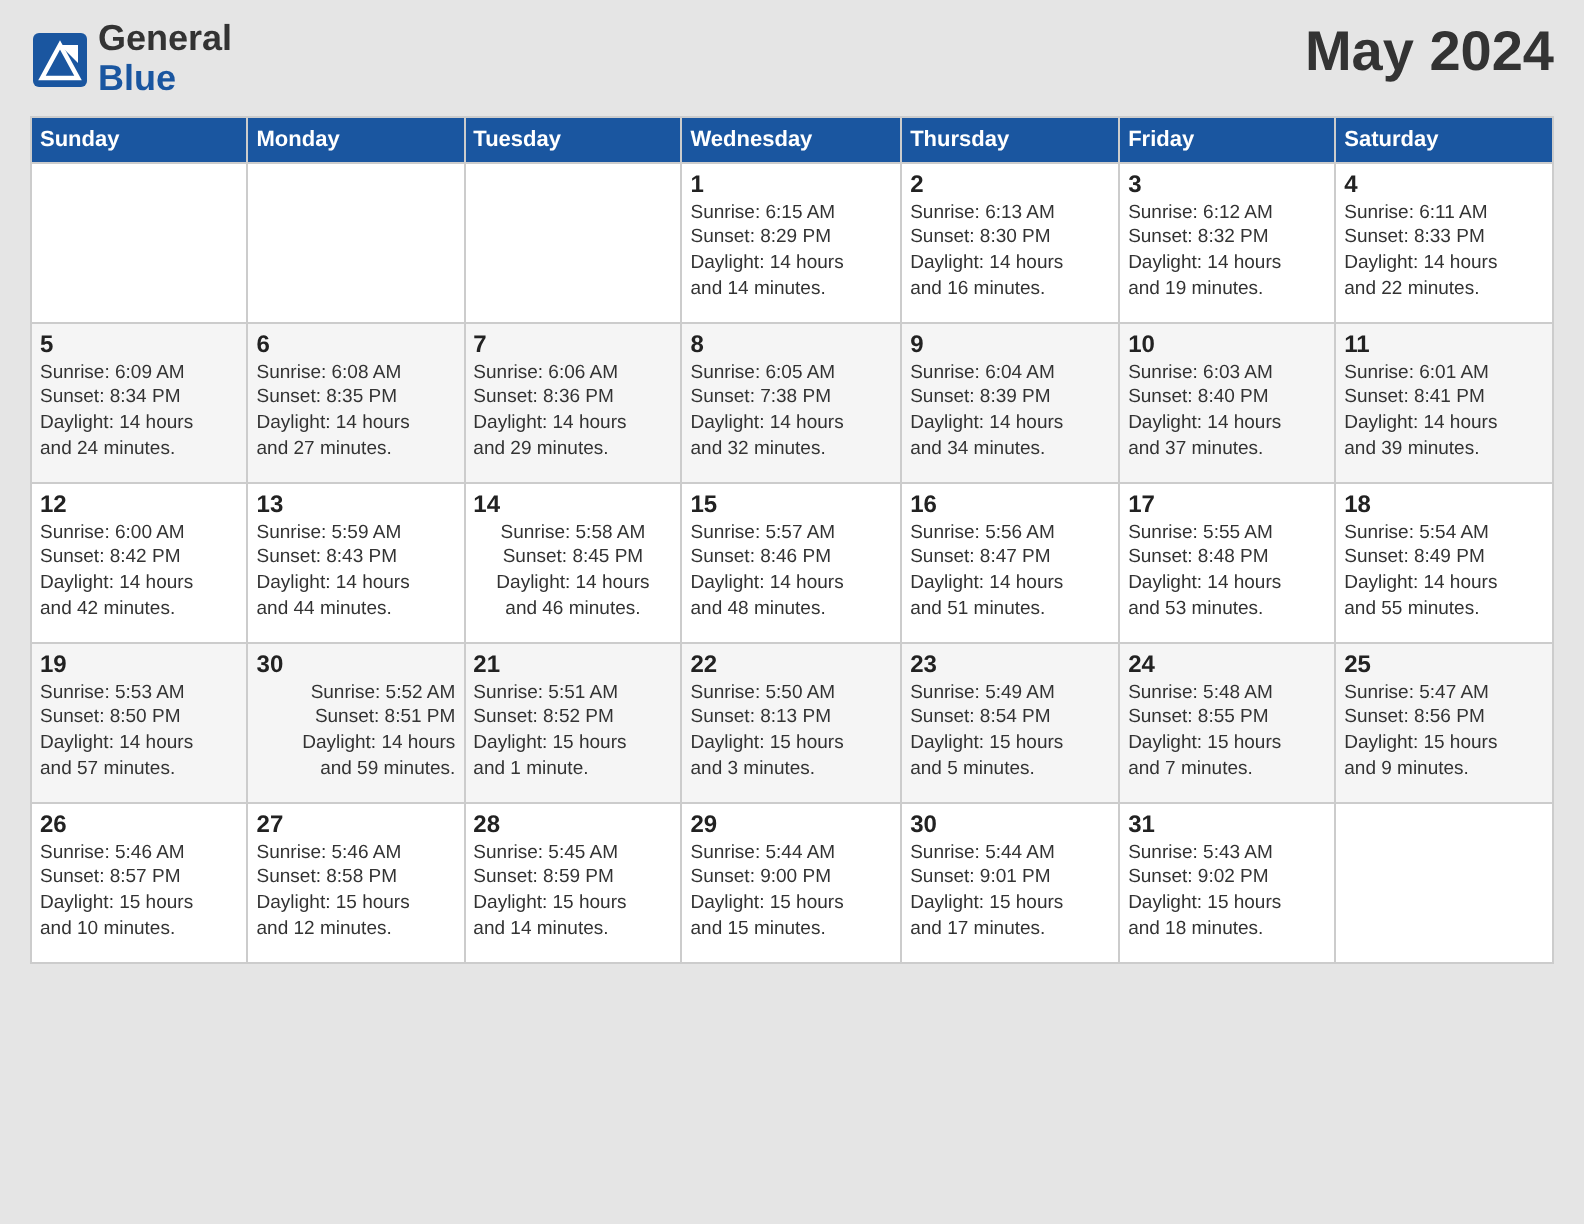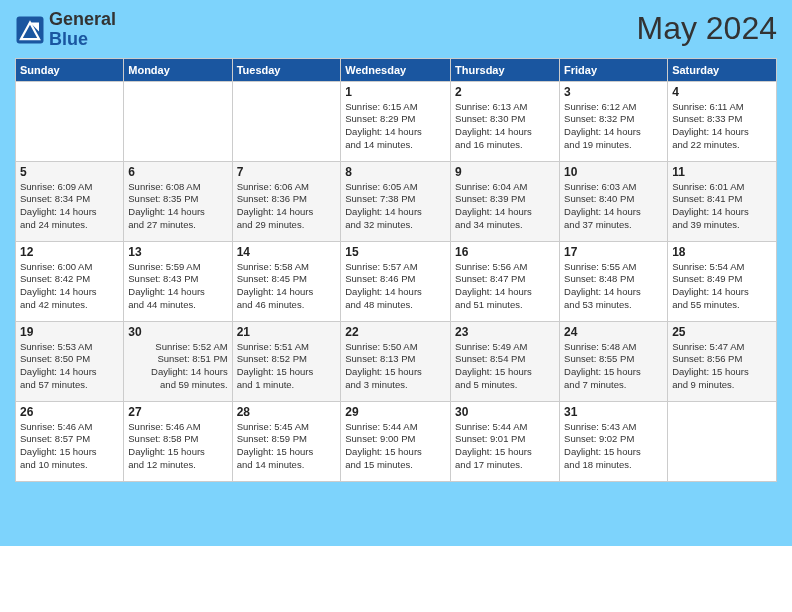--- a/index.html
+++ b/index.html
@@ -5,22 +5,22 @@
     * { margin: 0; padding: 0; box-sizing: border-box; }
     body {
       font-family: Arial, sans-serif;
       background: #fff;
       width: 792px;
       height: 612px;
       overflow: hidden;
     }
     .page {
       width: 792px;
-      height: 546px;
-      background: #7dd3fc;
+      height: 612px;
+      background: #e5e5e5;
       padding: 10px 15px;
     }
     .header {
       display: flex;
       justify-content: space-between;
       align-items: flex-start;
       margin-bottom: 8px;
     }
     .logo {
       display: flex;
@@ -35,22 +35,22 @@
     .logo-general { color: #333; }
     .logo-blue { color: #1a56a0; }
     .logo-icon {
       width: 30px;
       height: 30px;
     }
     .title-block {
       text-align: right;
     }
     .month-title {
-      font-size: 32px;
-      font-weight: normal;
+      font-size: 28px;
+      font-weight: bold;
       color: #333;
     }
     .location-title {
       font-size: 14px;
       color: #555;
     }
     .calendar {
       width: 100%;
       border-collapse: collapse;
       font-size: 10.5px;
@@ -218,21 +218,21 @@
           </td>
           <td>
             <div class="day-number">13</div>
             <div class="day-info" style="white-space: pre-line;">Sunrise: 5:59 AM
 Sunset: 8:43 PM
 Daylight: 14 hours
 and 44 minutes.</div>
           </td>
           <td>
             <div class="day-number">14</div>
-            <div class="day-info" style="white-space: pre-line;">Sunrise: 5:58 AM
+            <div class="day-info" style="white-space: pre-line; text-align: center;">Sunrise: 5:58 AM
 Sunset: 8:45 PM
 Daylight: 14 hours
 and 46 minutes.</div>
           </td>
           <td>
             <div class="day-number">15</div>
             <div class="day-info" style="white-space: pre-line;">Sunrise: 5:57 AM
 Sunset: 8:46 PM
 Daylight: 14 hours
 and 48 minutes.</div>

